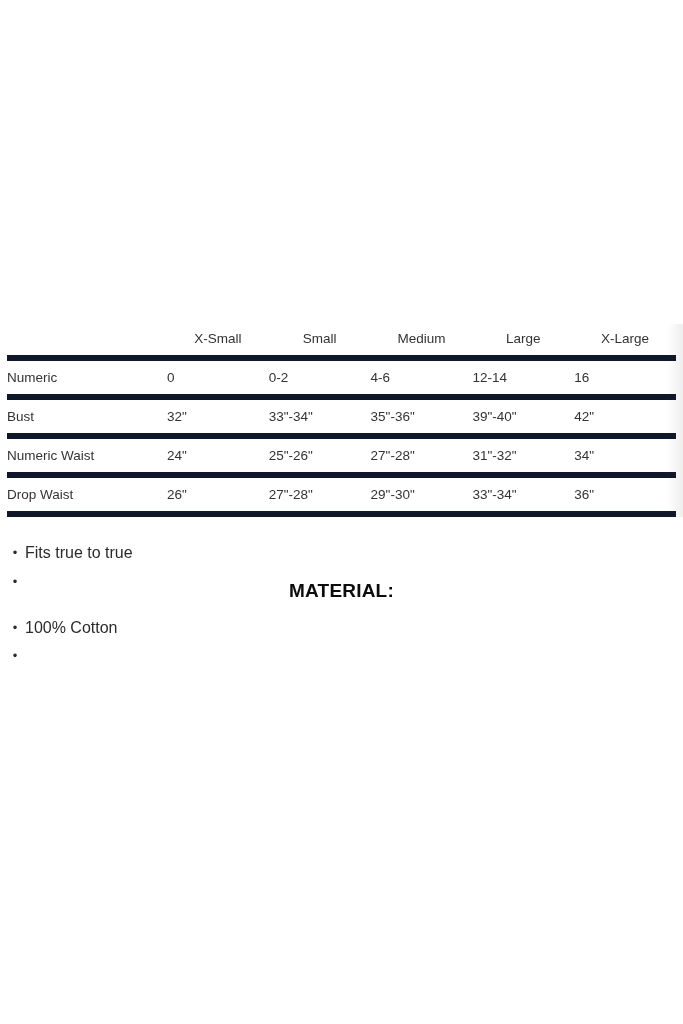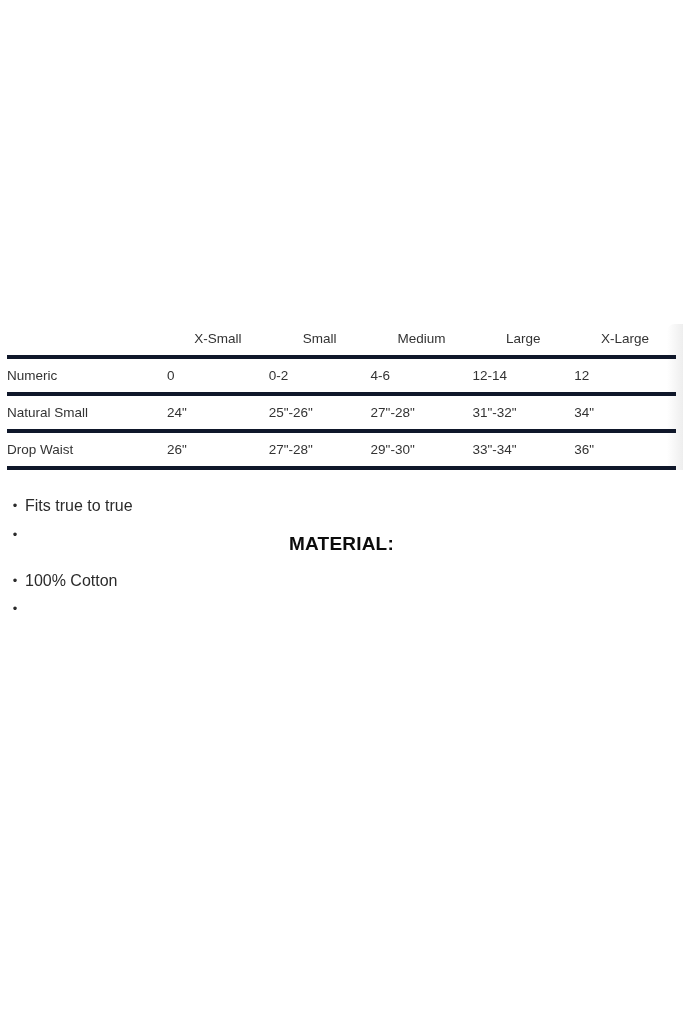--- a/index.html
+++ b/index.html
@@ -28,21 +28,21 @@
   }
   table.size-chart col.label-col { width: 160px; }
   table.size-chart th,
   table.size-chart td {
     height: 33px;
     padding: 0;
     vertical-align: middle;
     font-size: 13.5px;
     font-weight: 400;
     color: #333333;
-    border-bottom: 4px solid #0f172a;
+    border-bottom: 6px solid #0f172a;
     white-space: nowrap;
   }
   table.size-chart thead th {
     font-weight: 400;
     color: #333333;
   }
   .scroll-fade {
     position: absolute;
     top: 2px;
     bottom: 0;
@@ -116,24 +116,32 @@
           <th>X-Large</th>
         </tr>
       </thead>
       <tbody>
         <tr>
           <td>Numeric</td>
           <td>0</td>
           <td>0-2</td>
           <td>4-6</td>
           <td>12-14</td>
-          <td>12</td>
+          <td>16</td>
         </tr>
         <tr>
-          <td>Natural Small</td>
+          <td>Bust</td>
+          <td>32"</td>
+          <td>33"-34"</td>
+          <td>35"-36"</td>
+          <td>39"-40"</td>
+          <td>42"</td>
+        </tr>
+        <tr>
+          <td>Numeric Waist</td>
           <td>24"</td>
           <td>25"-26"</td>
           <td>27"-28"</td>
           <td>31"-32"</td>
           <td>34"</td>
         </tr>
         <tr>
           <td>Drop Waist</td>
           <td>26"</td>
           <td>27"-28"</td>

